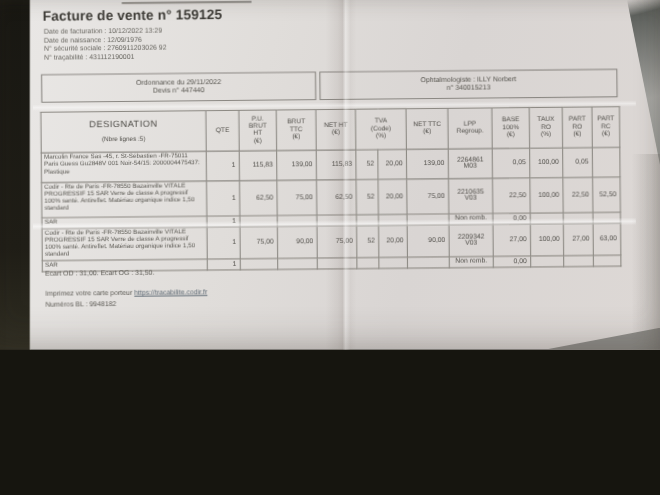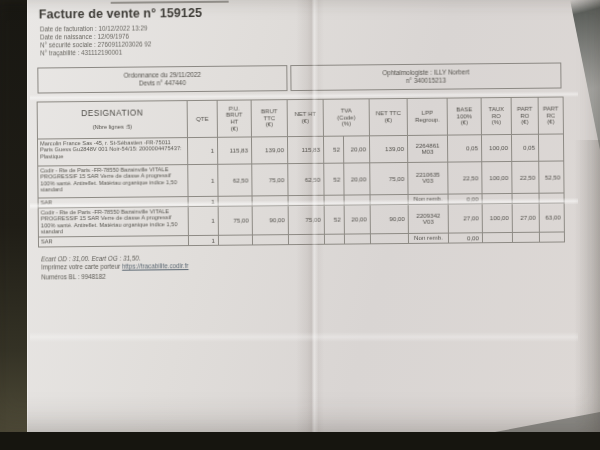--- a/index.html
+++ b/index.html
@@ -1,21 +1,21 @@
 <!DOCTYPE html>
 <html><head>
 <meta charset="utf-8">
 <style>
   html,body{margin:0;padding:0;}
   body{
     width:600px;height:450px;overflow:hidden;
     background:#16150f;
     font-family:"Liberation Sans", sans-serif;
   }
-  .photo{position:relative;width:600px;height:432px;overflow:hidden;}
+  .photo{position:relative;width:600px;height:318px;overflow:hidden;}
 
   
   .desk-left{
     position:absolute;left:0;top:0;width:28px;height:450px;
     background:linear-gradient(180deg,#191813 0%,#201e17 50%,#353326 78%,#55513c 100%);
   }
   
   .paper{
     position:absolute;left:27px;top:0;right:0;bottom:0;
     background:linear-gradient(105deg,#e9e7e5 0%,#e0ddda 35%,#d9d5d3 62%,#ddd8d5 100%);
@@ -79,21 +79,21 @@
     color:#5a5852;padding:1px 2px;
   }
   .inv td.col8{text-align:center;white-space:pre-line;line-height:6.4px;padding:1px;}
   .inv tr.r0 td{height:27px;}
   .inv tr.r1 td{height:32px;}
   .inv tr.r2 td{height:10px;}
   .inv tr.r3 td{height:29px;}
   .inv tr.r4 td{height:10px;}
 
   .f-line{position:absolute;left:40px;font-size:6.3px;color:#5e5c56;}
-  .f-ecart{top:253px;font-style:italic;}
+  .f-ecart{top:243px;}
   .f-carte{top:261px;}
   .f-bl{top:271px;}
   .link{color:#5c6873;text-decoration:underline;}
 
   
   .crease-v{
     position:absolute;left:296px;top:0;width:28px;height:450px;pointer-events:none;
     background:linear-gradient(90deg,rgba(0,0,0,0) 0%,rgba(110,98,92,0.10) 40%,rgba(110,98,92,0.18) 55%,rgba(255,255,255,0.30) 65%,rgba(110,98,92,0.06) 80%,rgba(0,0,0,0) 100%);
   }
   .streak{position:absolute;left:30px;width:548px;pointer-events:none;}

